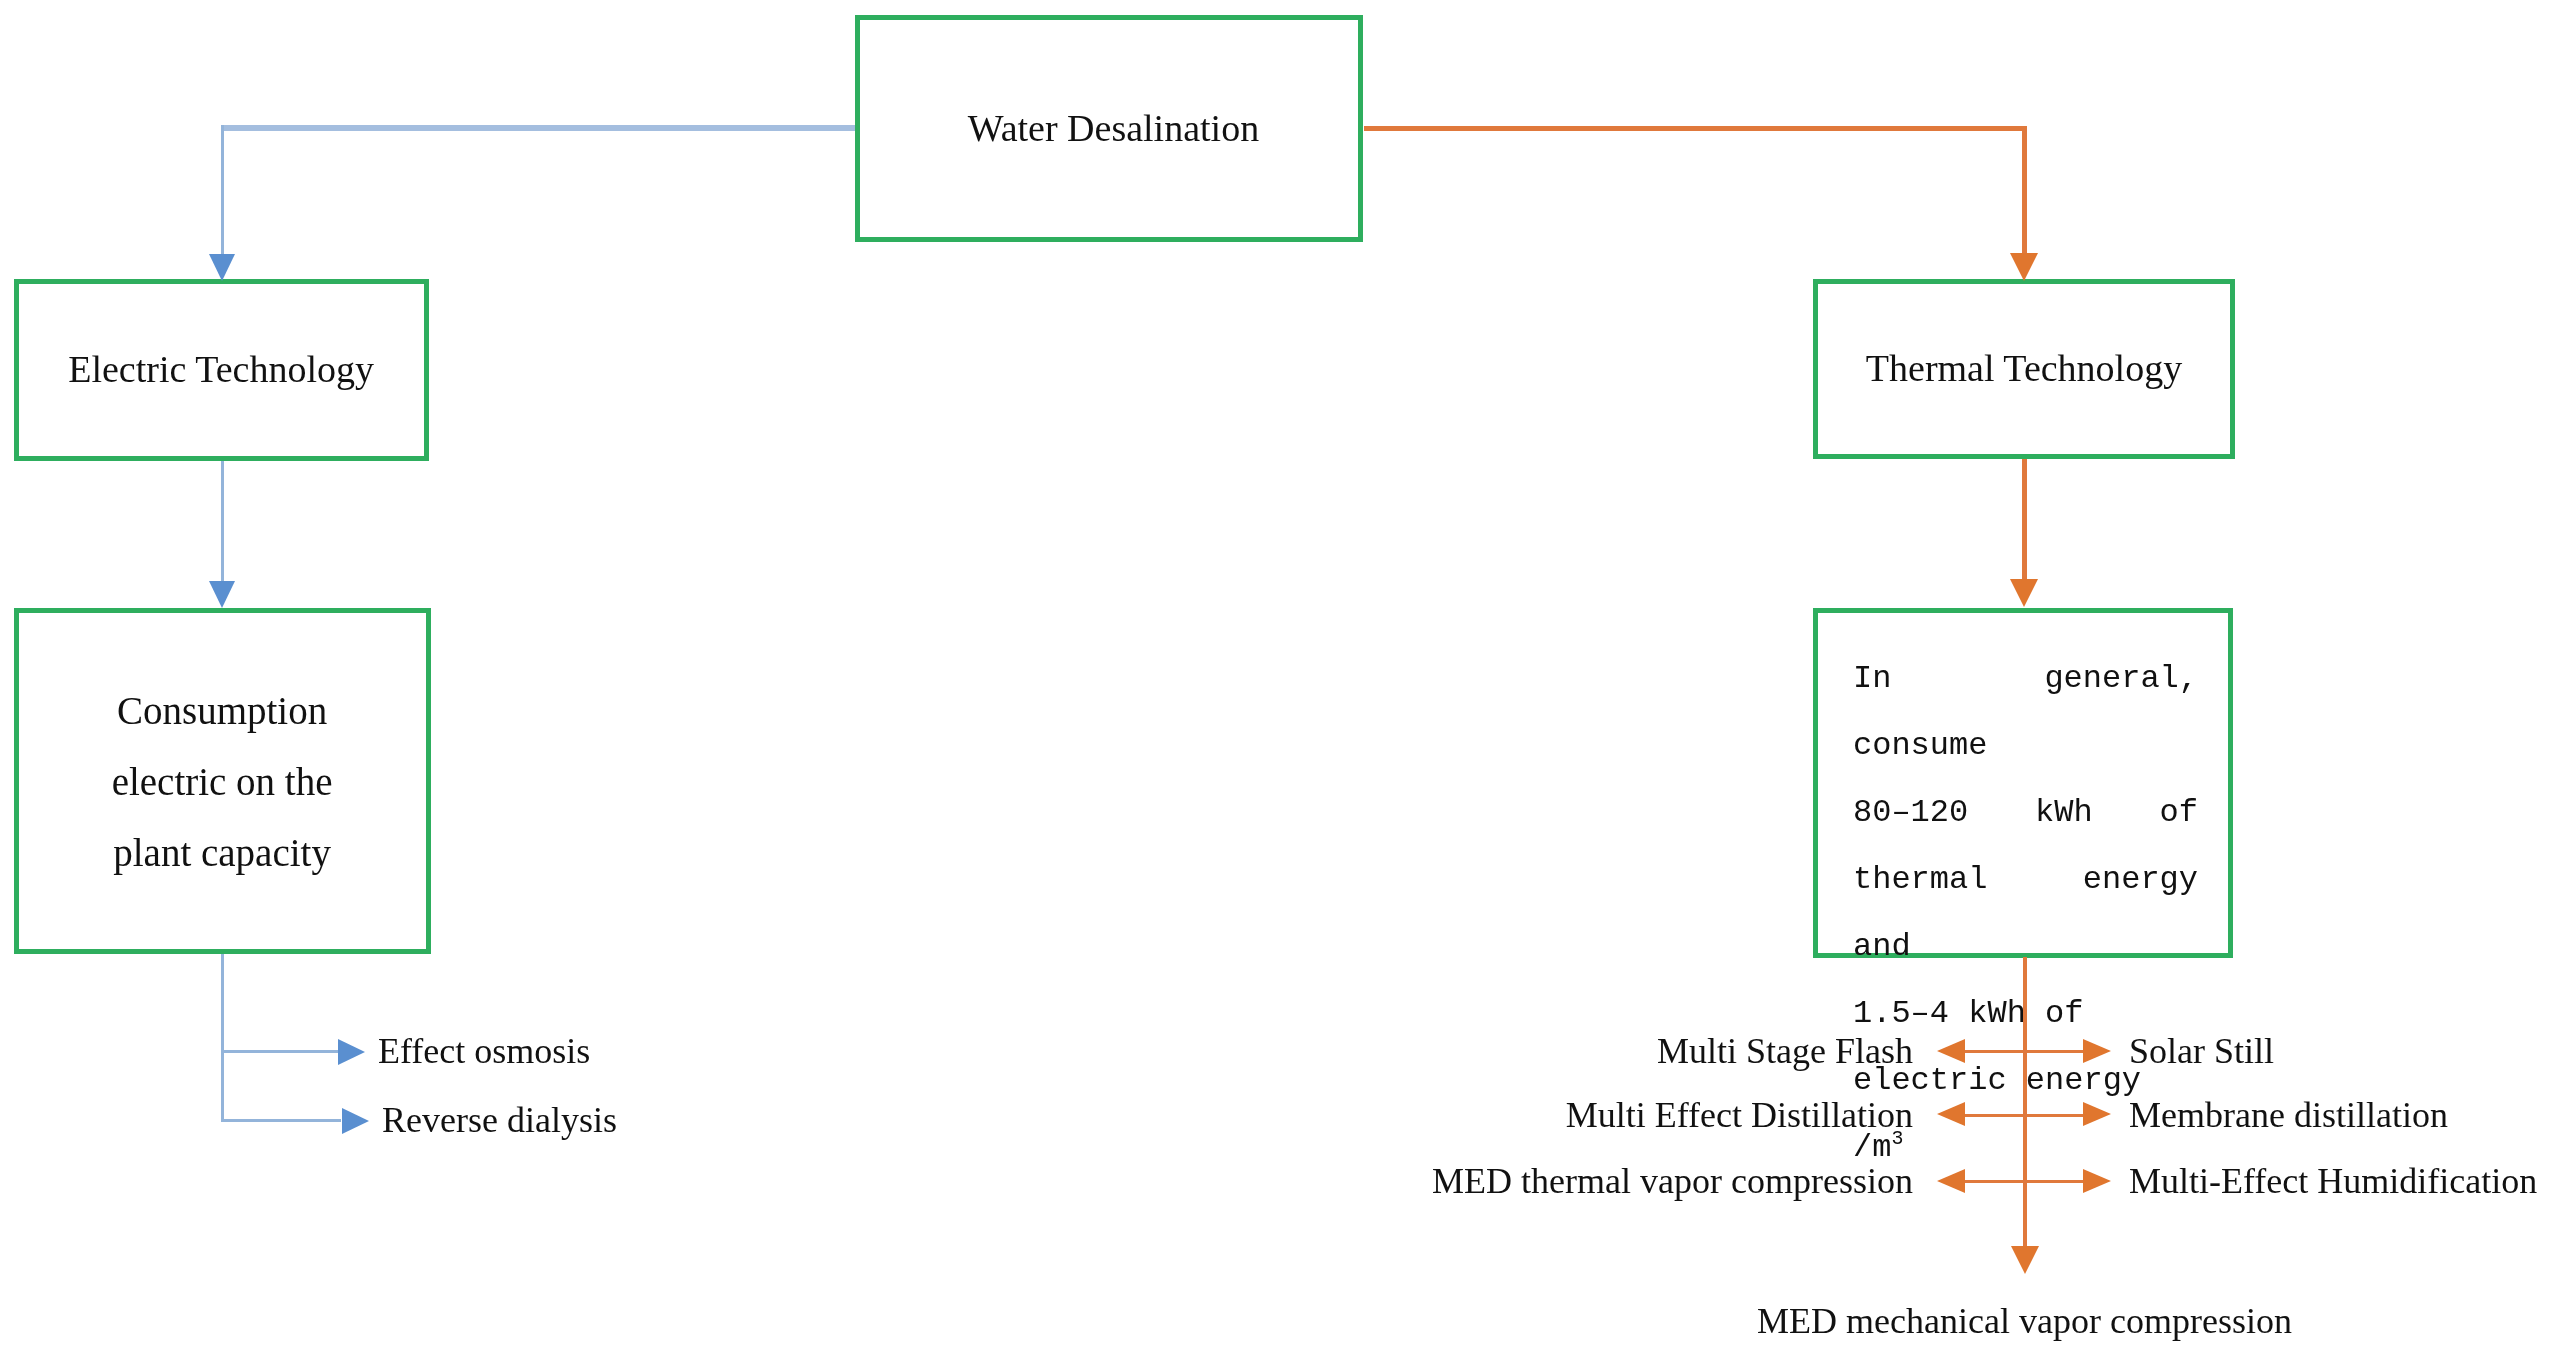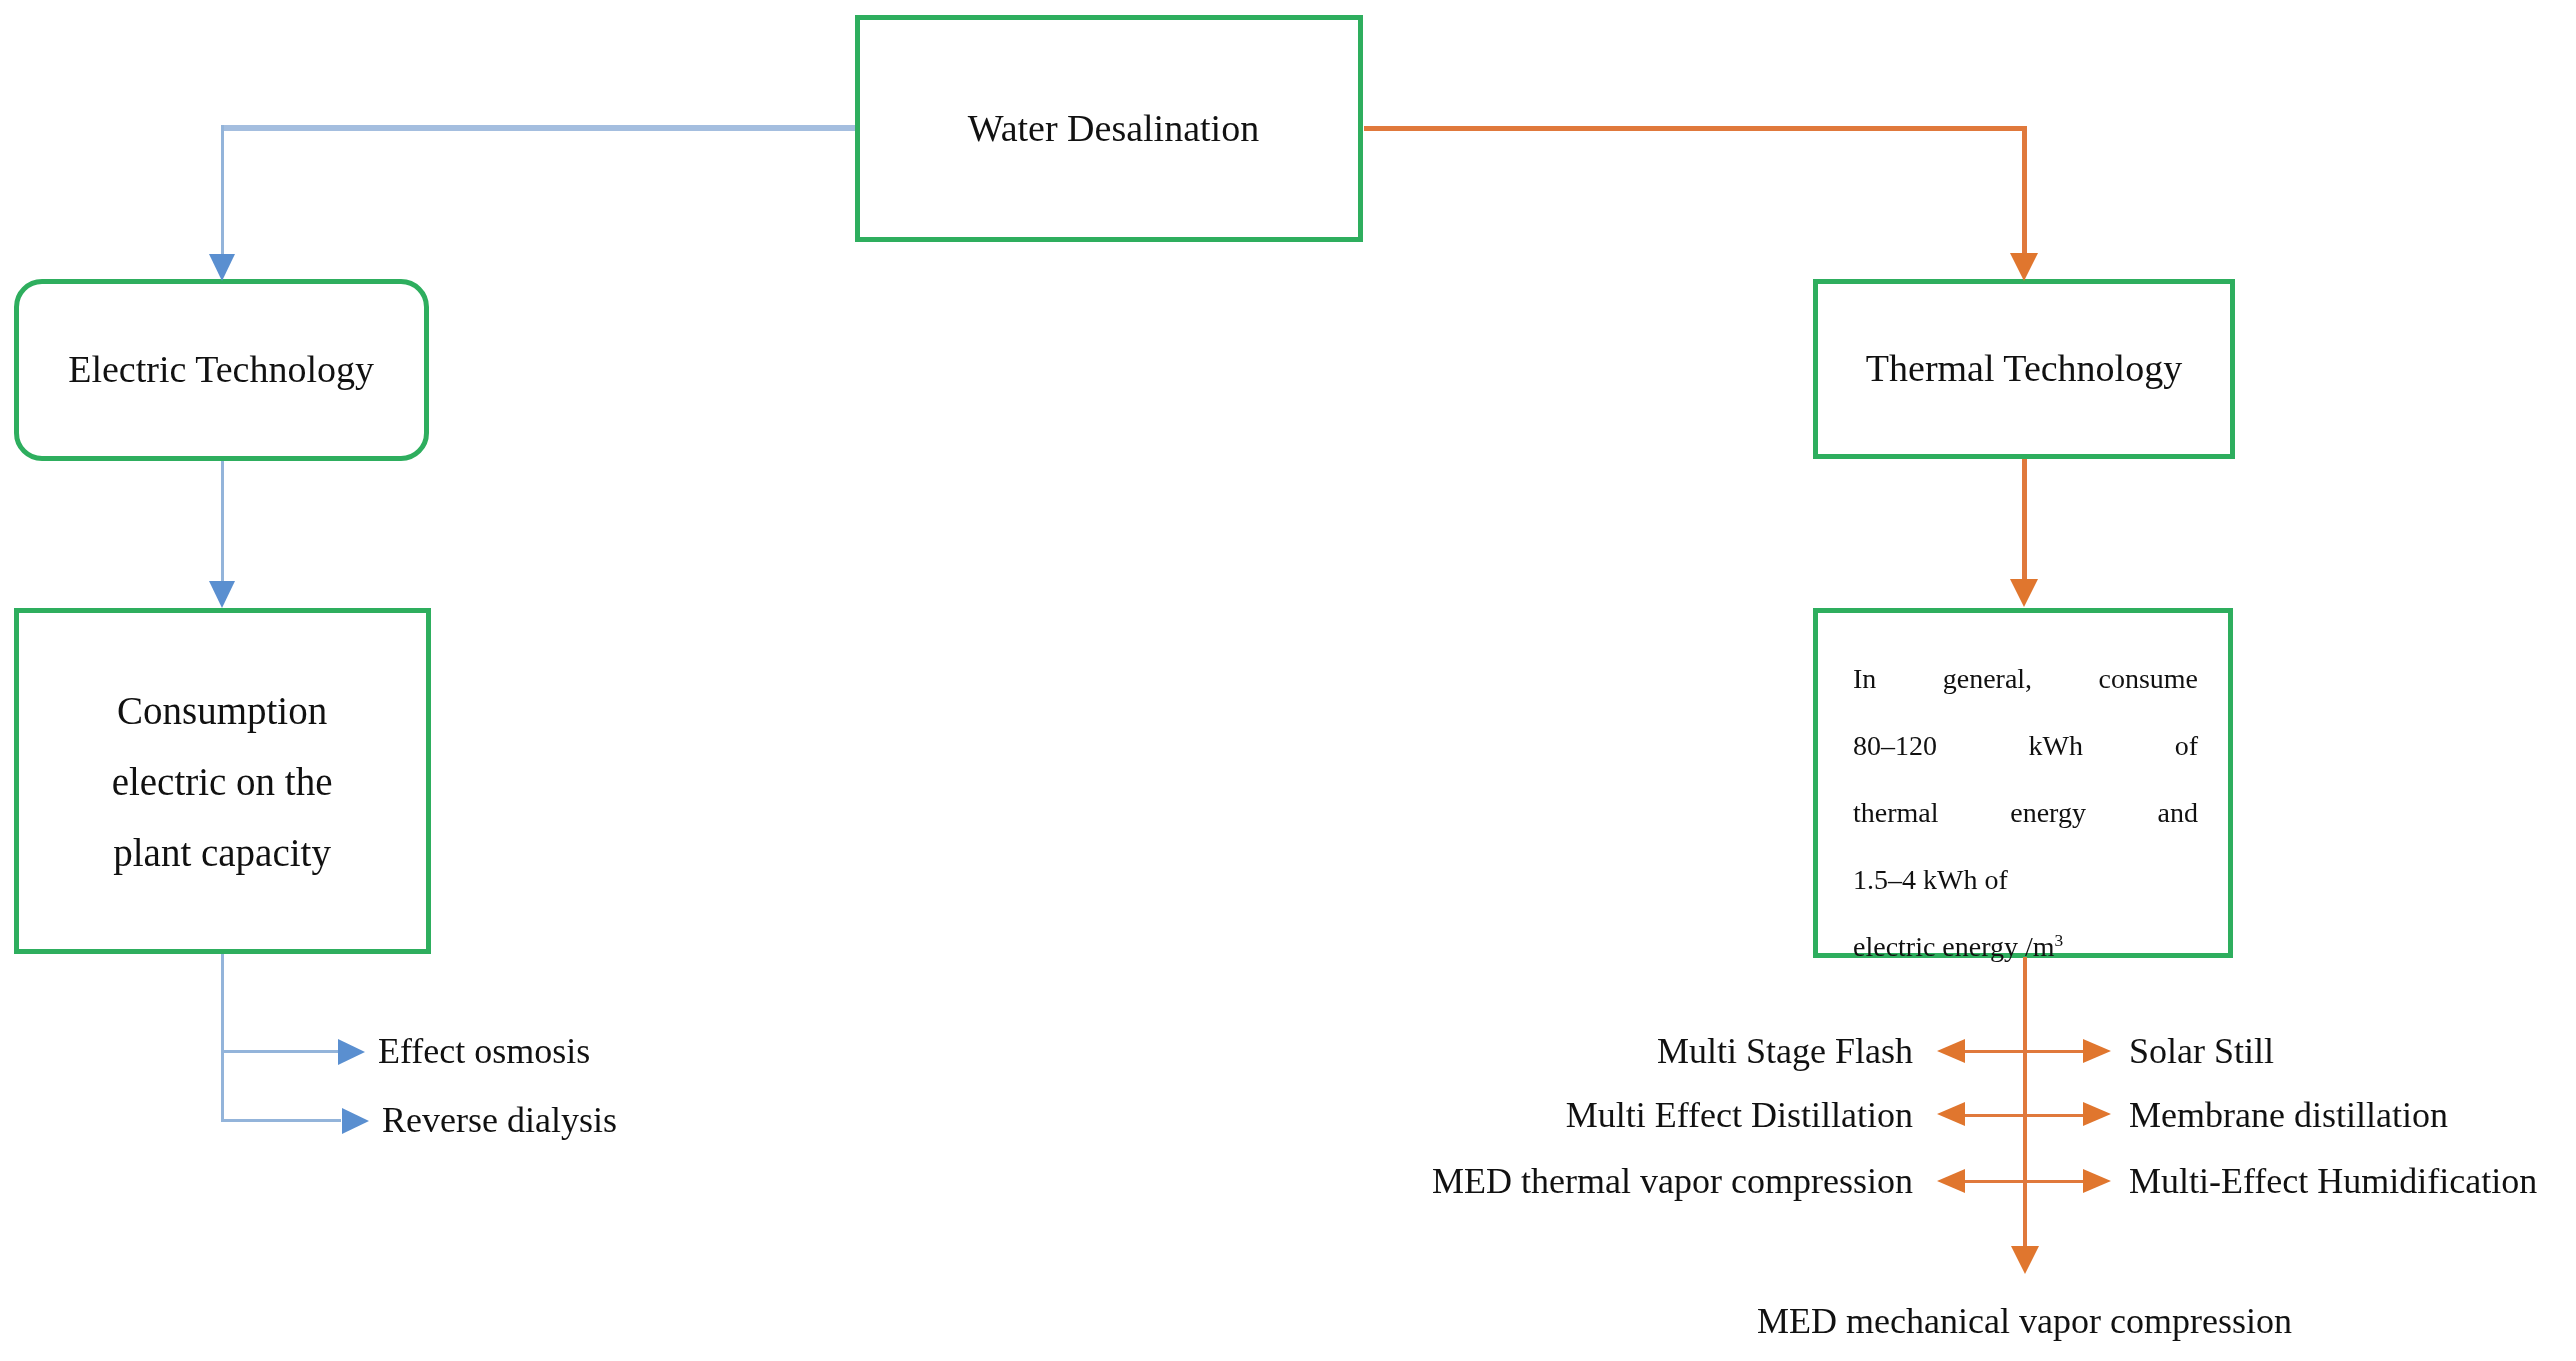--- a/index.html
+++ b/index.html
@@ -27,22 +27,23 @@
     justify-content: center;
     text-align: center;
     font-size: 38px;
     line-height: 1.15;
   }
   .box .multiline { line-height: 71px; }
   
   .box.detail {
     display: block;
     text-align: left;
-    font-size: 28px;
+    font-size: 32px;
     padding: 32px 30px 0 35px;
+    font-family: Liberation Mono, monospace;
   }
   .box.detail .dline { line-height: 67px; }
   .box.detail .jline { text-align: justify; text-align-last: justify; }
   sup { font-size: 0.62em; vertical-align: super; line-height: 0; }
 
   
   .seg { position: absolute; }
   .seg.blue   { background: var(--blue_line, #93b4da); }
   .seg.blueH  { background: var(--blue_line_h, #a4bedf); }
   .seg.orange { background: var(--orange_line, #e0793c); }
@@ -92,21 +93,21 @@
 </style>
 </head>
 <body>
 
 <div class="canvas">
 
   <div class="box" style="left:855px; top:15.4px; width:508px; height:227px;padding-left:9px;">
     <span>Water Desalination</span>
   </div>
 
-  <div class="box" style="left:13.6px; top:279px; width:415px; height:182px;border-radius:28px;">
+  <div class="box" style="left:13.6px; top:279px; width:415px; height:182px;">
     <span>Electric Technology</span>
   </div>
 
   <div class="box" style="left:13.6px; top:608px; width:417px; height:346px; font-size:39px;">
     <span class="multiline">
       <span style="display:block">Consumption</span>
       <span style="display:block">electric on the</span>
       <span style="display:block">plant capacity</span>
     </span>
   </div>

